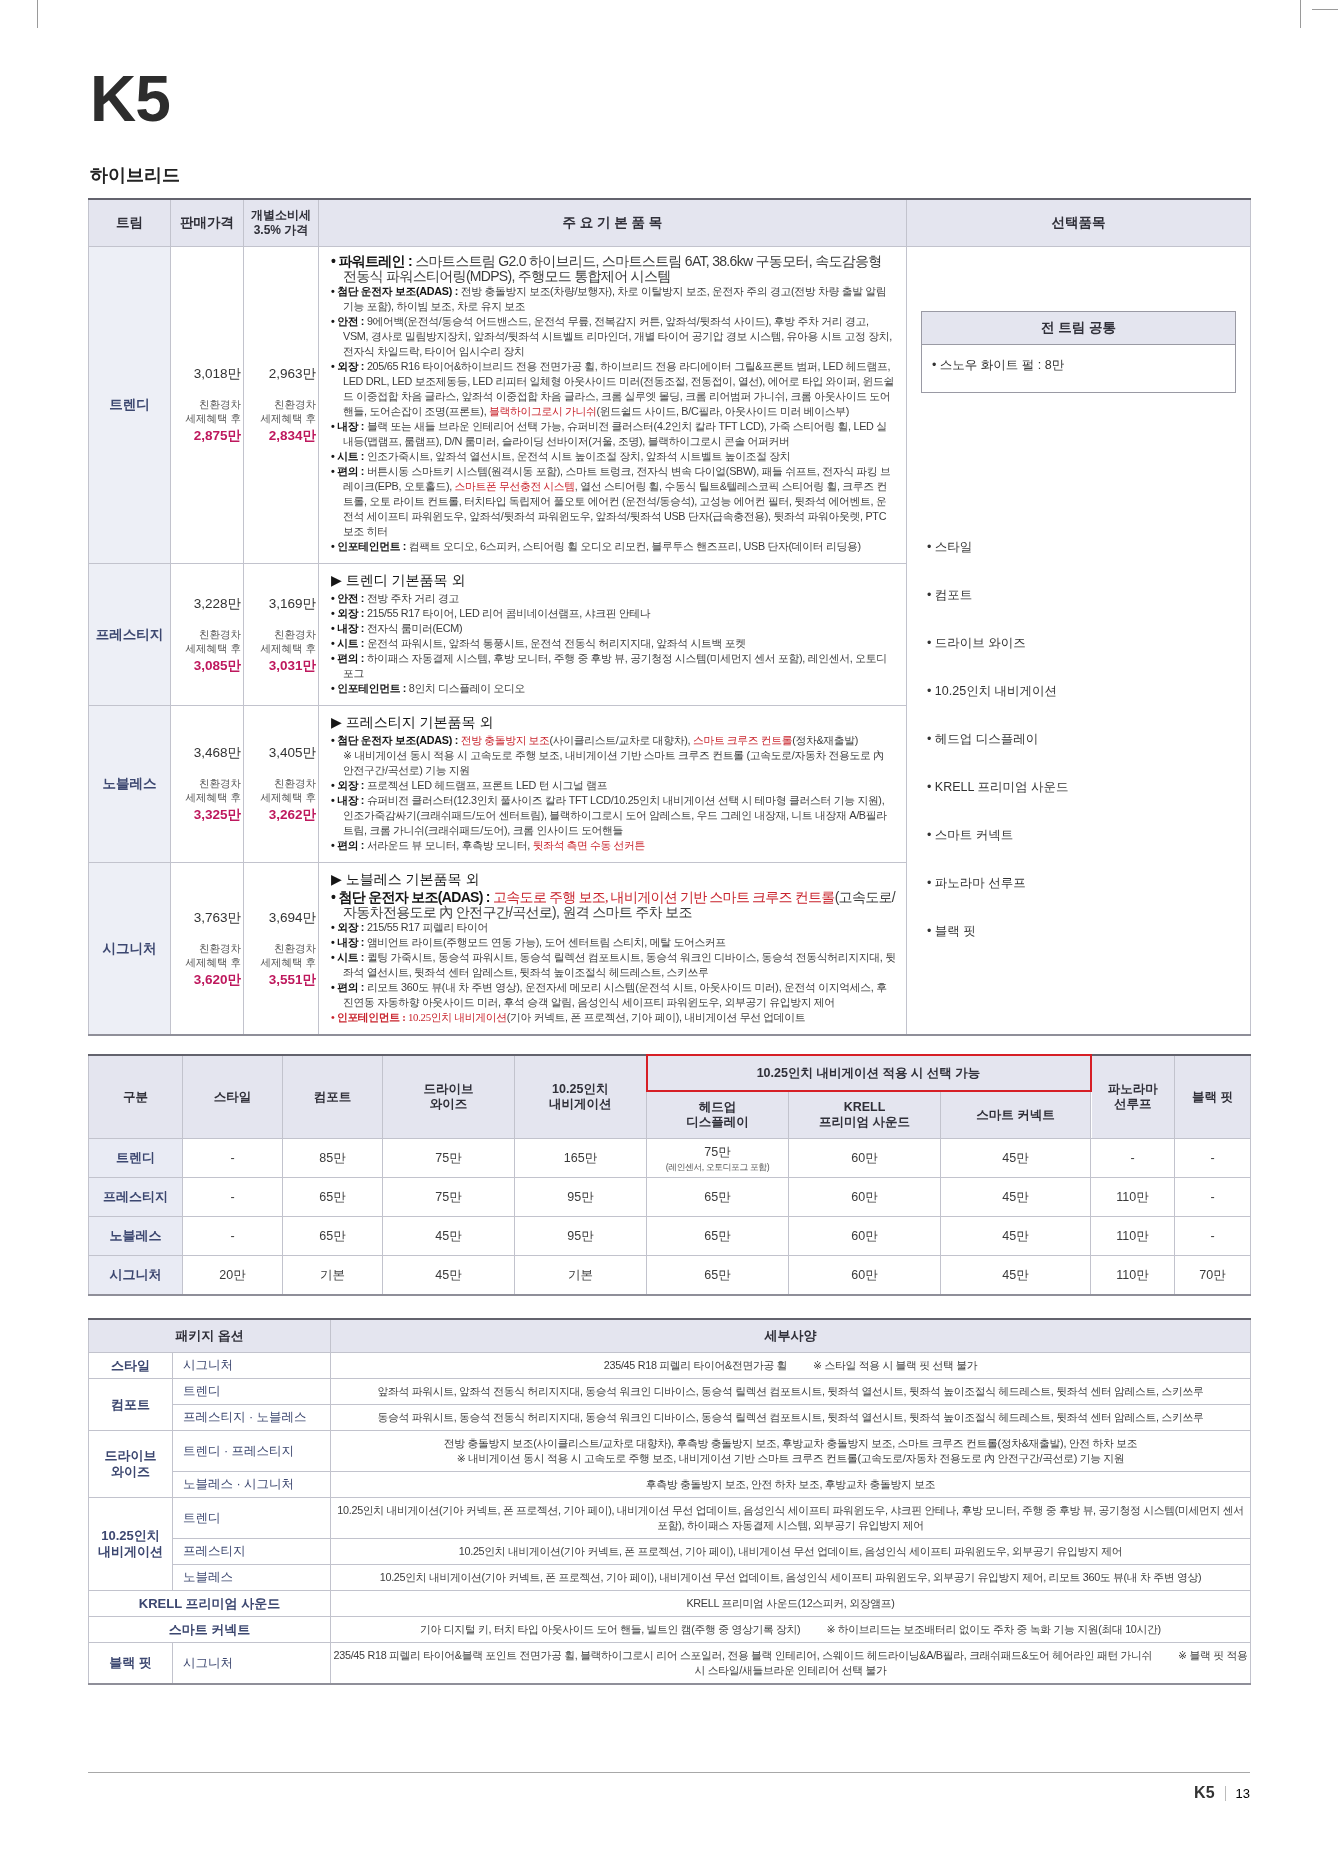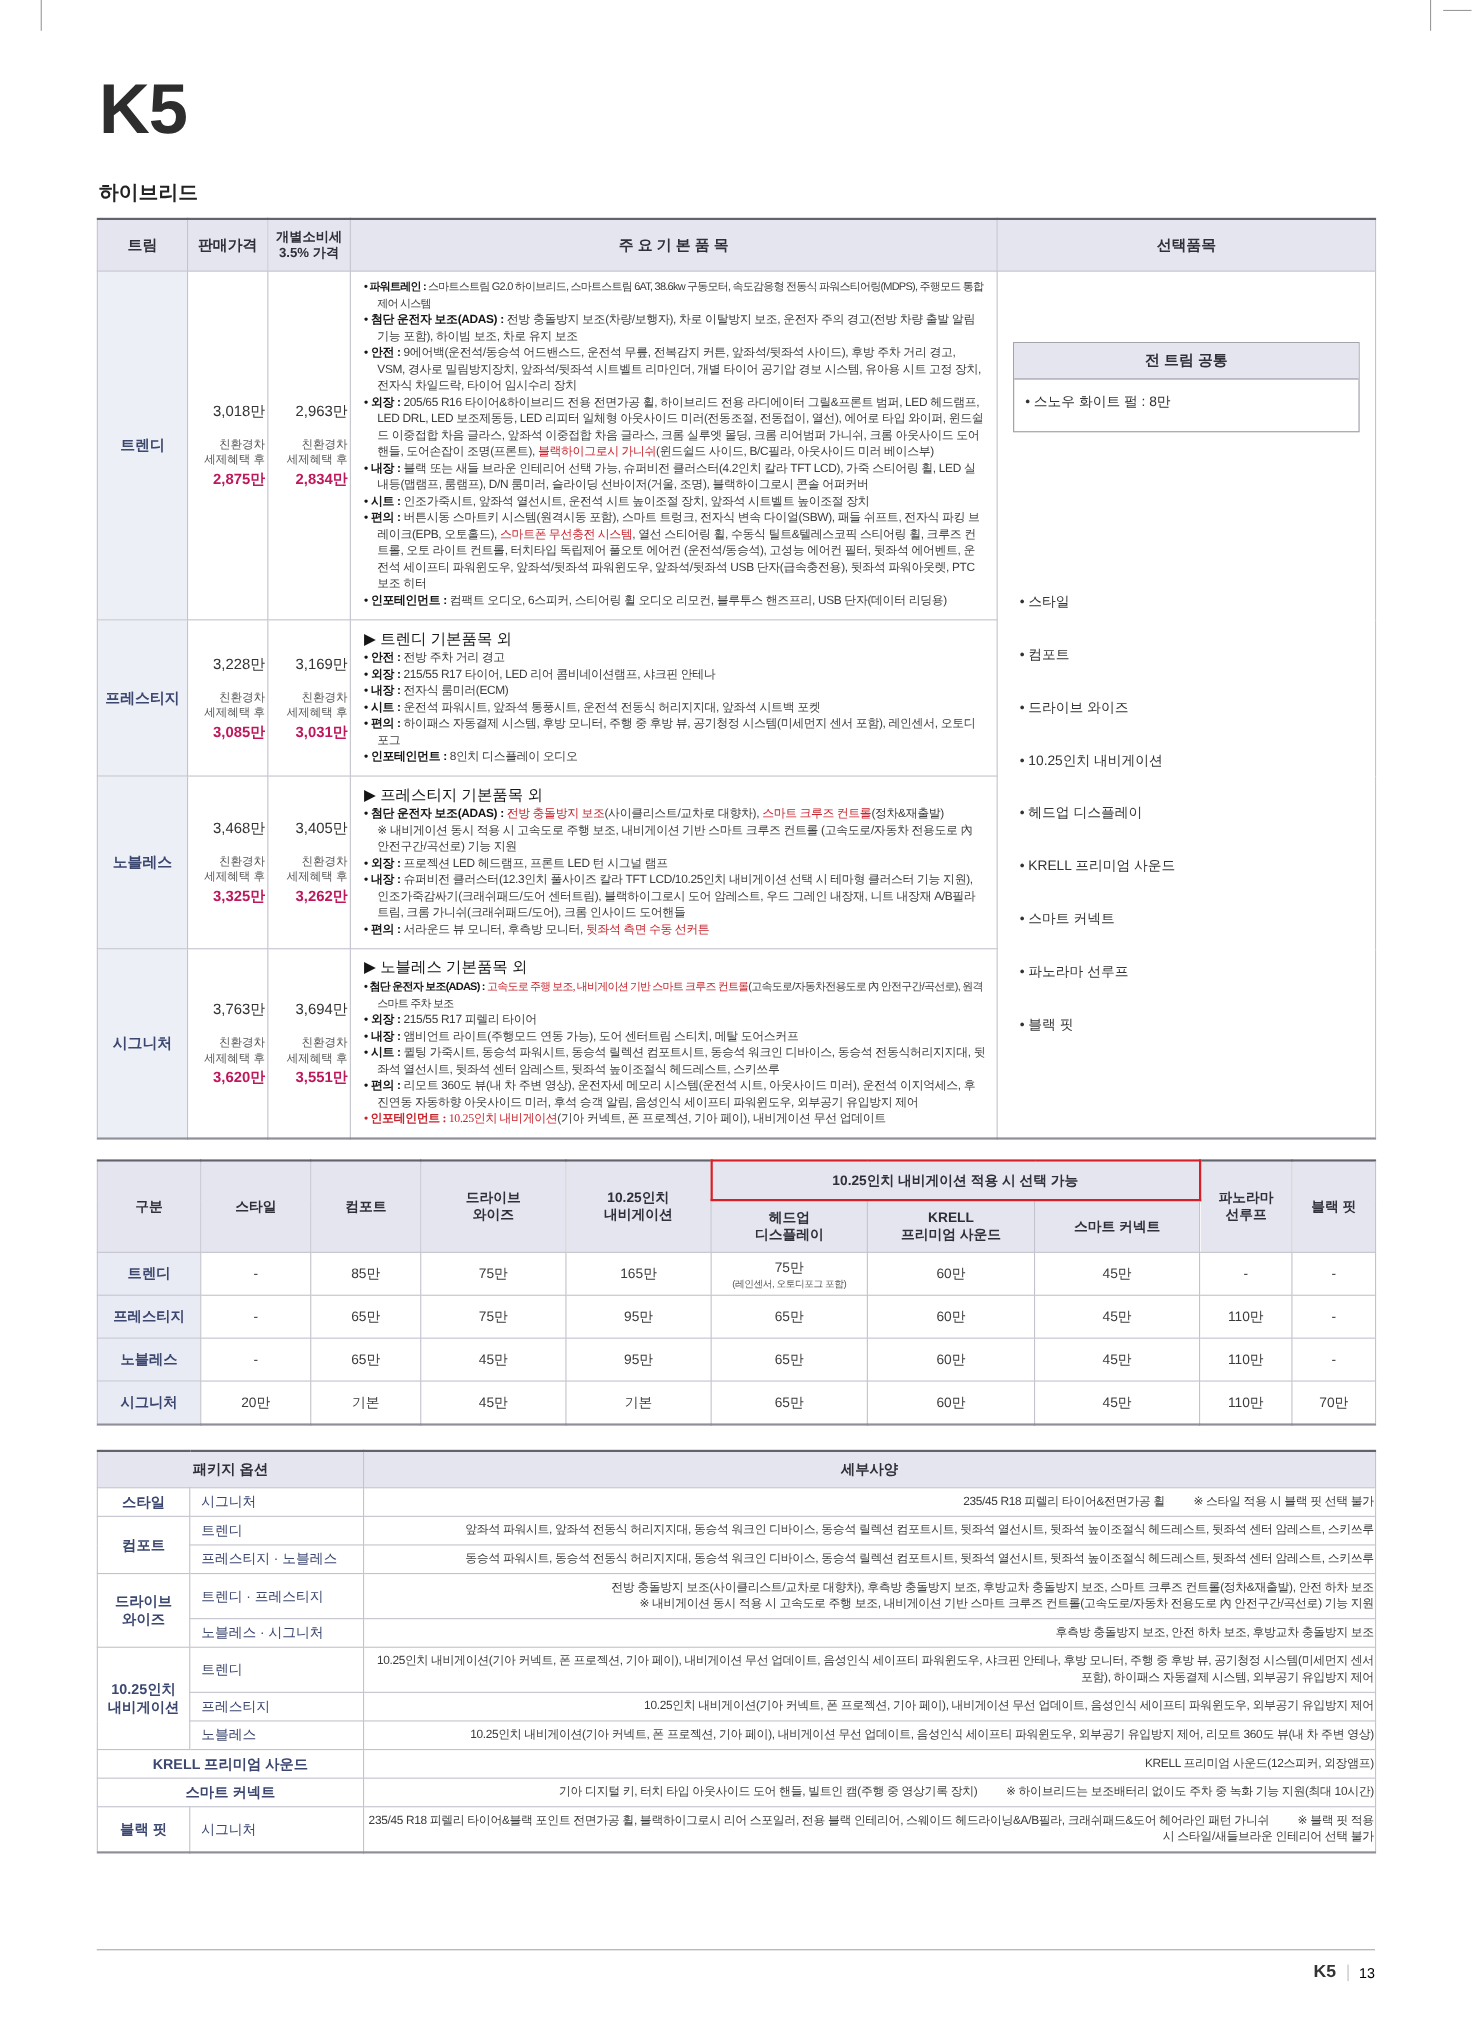--- a/index.html
+++ b/index.html
@@ -24,21 +24,21 @@
   
   .maintbl thead th{height:44px;font-size:13.5px;}
   .trim-cell{background:#edeff6;color:#3c4770;font-weight:bold;font-size:13.5px;text-align:center;}
   .price-cell{text-align:right;background:#fff;padding:6px 2px;}
   .p-main{font-size:13.5px;color:#333;margin-bottom:14px;}
   .p-eco-label{font-size:10.5px;color:#555;line-height:14px;margin-bottom:2px;white-space:pre-line;}
   .p-eco{font-size:13.5px;font-weight:bold;color:#be185d;}
   .feat-cell{vertical-align:top;padding:7px 10px 9px 12px;background:#fff;}
   .feat{font-size:10.8px;line-height:15px;color:#3c3c3c;letter-spacing:-0.3px;
         padding-left:12px;text-indent:-12px;}
-  .feat.tight{letter-spacing:-0.7px;font-size:10px;}
+  .feat.tight{letter-spacing:-0.7px;font-size:14px;}
   .lbl{font-weight:bold;color:#151515;}
   .red{color:#c8232c;font-family:Liberation Serif, serif;}
   .hdr-note{font-weight:normal;color:#151515;font-size:14px;line-height:16px;margin:1px 0 3px;}
   .opt-cell{vertical-align:top;background:#fff;padding:24px 10px;}
   .common-box{border:1px solid #9a9aa4;margin:0 4px 0 4px;}
   .common-title{background:#e4e5ef;border-bottom:1px solid #9a9aa4;text-align:center;
         font-weight:bold;font-size:13.5px;padding:7px 0;color:#2f2f38;}
   .common-item{padding:12px 10px 18px;font-size:12.5px;color:#333;}
   .opt-list{margin-top:146px;}
   .opt-item{font-size:12.5px;color:#333;margin:0 0 31px 10px;line-height:17px;}
@@ -53,21 +53,21 @@
   .pricetbl td.trim-lbl{background:#e9ebf4;color:#3c4770;font-weight:bold;font-size:13px;}
   .cell-note{display:block;font-size:8.8px;color:#555;line-height:10px;margin-top:1px;letter-spacing:-0.4px;}
 
   
   .pkgtbl{margin-top:22px;}
   .pkgtbl th{height:30px;font-size:13px;}
   .grp-cell{background:#fff;color:#3c4770;font-weight:bold;font-size:13px;text-align:center;
         white-space:pre-line;line-height:16px;}
   .ptrim-cell{background:#fff;color:#3c4770;font-size:12.5px;padding:4px 10px;text-align:left;}
   .detail-cell{background:#fff;font-size:10.8px;color:#3c3c3c;line-height:15px;padding:5px 1px;
-        letter-spacing:-0.3px;text-align:right;}
+        letter-spacing:-0.3px;text-align:center;}
   .pnote{margin-left:26px;}
   .pnote-line{display:block;}
   tr.sub td{border-top:1px dashed #b8b9c4;}
 
   
   .footer-rule{position:absolute;left:88px;top:1772px;width:1162px;height:1px;background:#a8a8a8;}
   .footer{position:absolute;top:1784px;right:88px;display:flex;align-items:center;gap:10px;}
   .footer .model{font-size:16px;font-weight:bold;color:#333;}
   .footer .sep{width:1px;height:15px;background:#bbb;}
   .footer .pageno{font-size:13px;color:#000000;}

